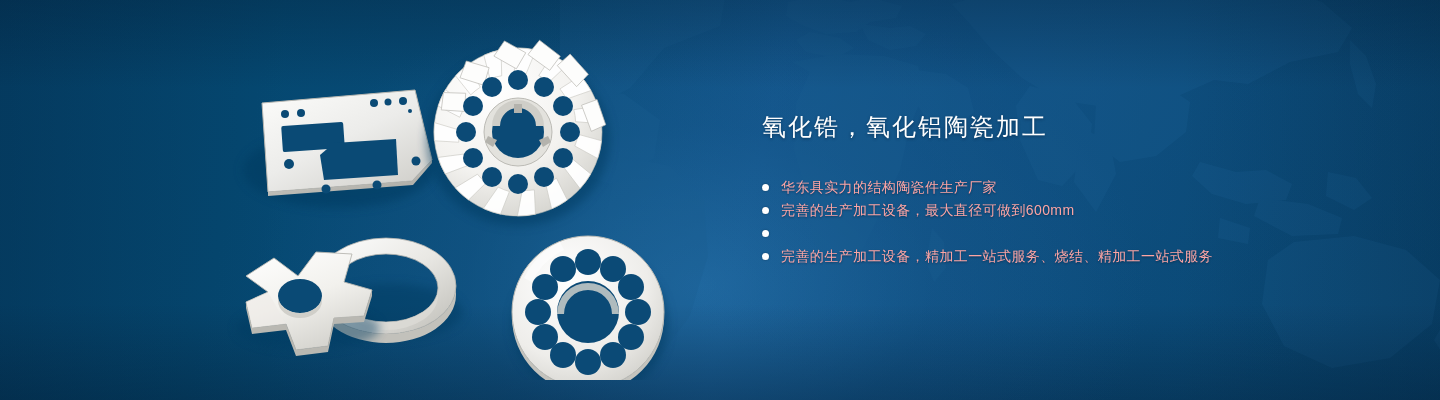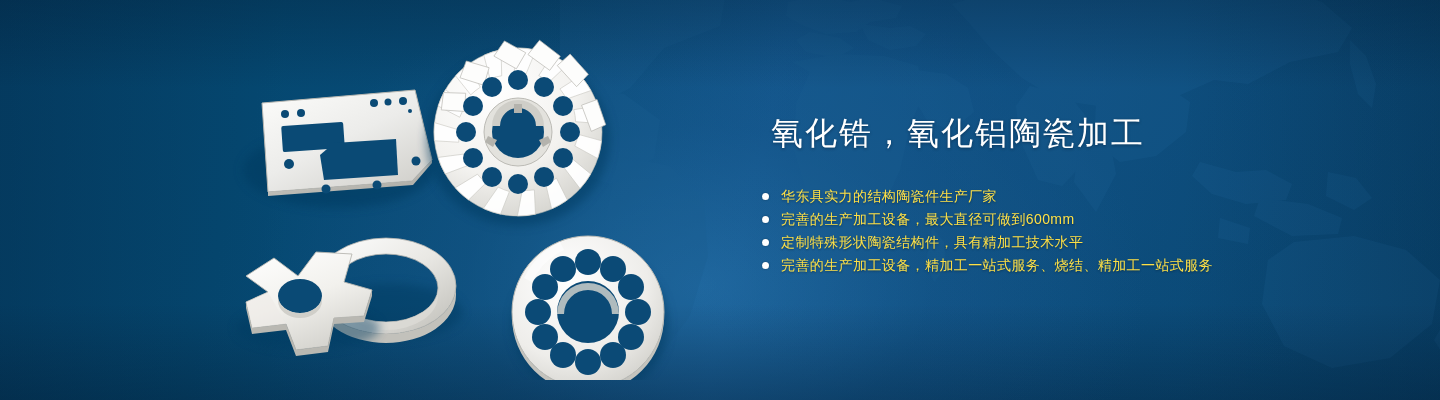--- a/index.html
+++ b/index.html
@@ -61,49 +61,48 @@
   }
   .products svg{display:block;width:100%;height:100%;}
 
   
   .copy{
     position:absolute;
     left:762px;top:104px;
     width:620px;
   }
   .headline{
-    margin:9px;
-    font-size:32px;
+    margin:0;
+    font-size:24px;
     font-weight:400;
     letter-spacing:2px;
     color:#ffffff;
     line-height:46px;
     text-shadow:0 1px 3px rgba(0,20,40,.45);
     white-space:nowrap;
-    font-family:Liberation Mono, monospace;
   }
   .bullets{
     list-style:none;
     margin:26px 0 0 0;padding:0;
   }
   .bullet{
     display:flex;align-items:center;
     height:22px;
     margin-bottom:1px;
   }
   .dot{
     flex:0 0 auto;
     width:7px;height:7px;border-radius:50%;
     background:#ffffff;
     margin-right:12px;
     box-shadow:0 0 2px rgba(0,0,0,.35);
   }
   .bullet-text{
     font-size:14px;
-    color:#fde047;
+    color:#fca5a5;
     letter-spacing:.4px;
     line-height:22px;
     white-space:nowrap;
     text-shadow:0 1px 2px rgba(0,18,36,.45);
   }
 </style>
 </head>
 <body>
 
 <div class="banner">
@@ -332,21 +331,20 @@
       <li class="bullet">
         <span class="dot"></span>
         <span class="bullet-text">华东具实力的结构陶瓷件生产厂家</span>
       </li>
       <li class="bullet">
         <span class="dot"></span>
         <span class="bullet-text">完善的生产加工设备，最大直径可做到600mm</span>
       </li>
       <li class="bullet">
         <span class="dot"></span>
-        <span class="bullet-text">定制特殊形状陶瓷结构件，具有精加工技术水平</span>
       </li>
       <li class="bullet">
         <span class="dot"></span>
         <span class="bullet-text">完善的生产加工设备，精加工一站式服务、烧结、精加工一站式服务</span>
       </li>
     </ul>
   </div>
 
 </div>
 

